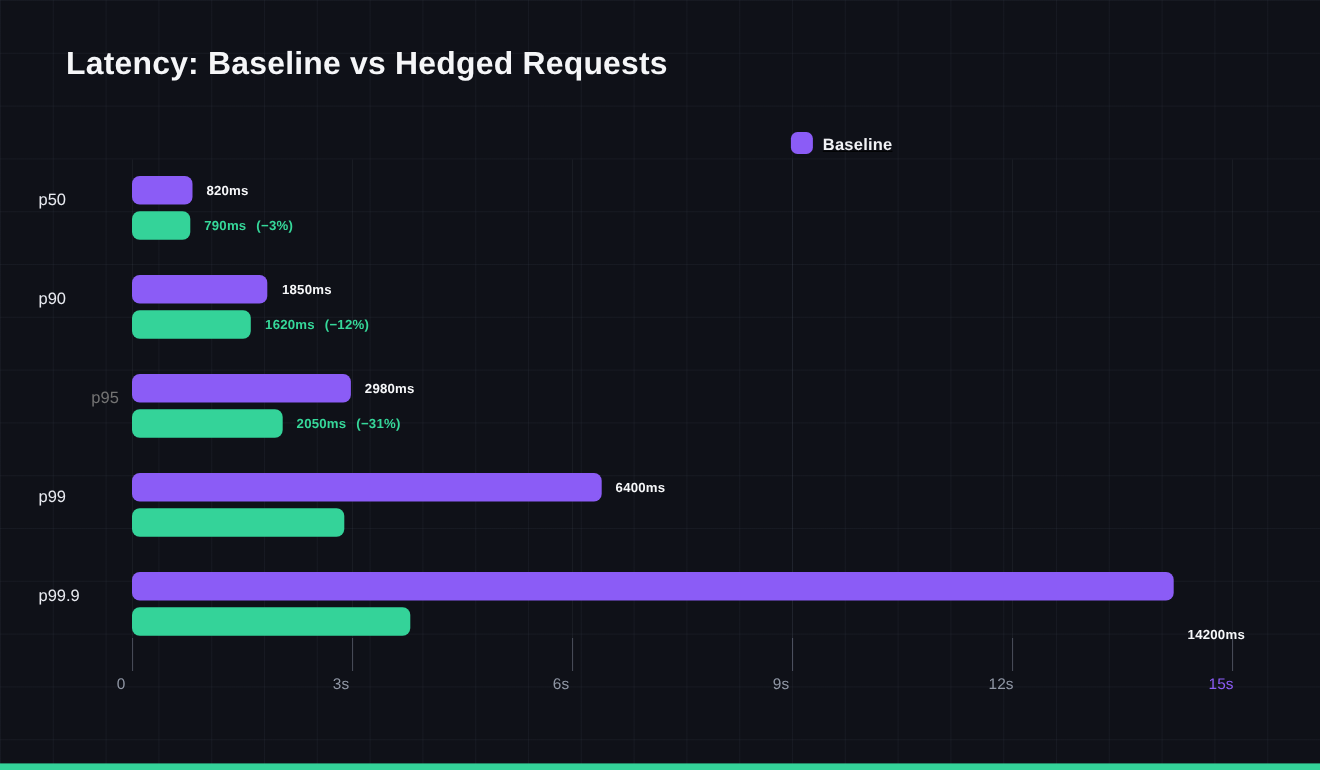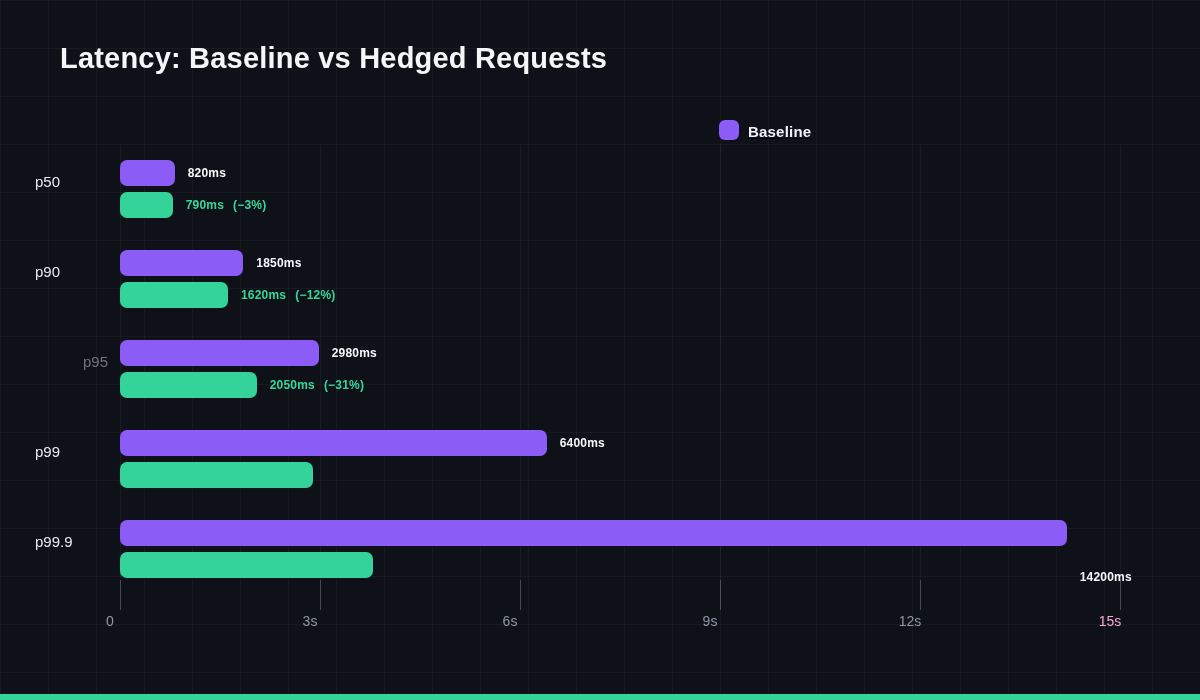--- a/index.html
+++ b/index.html
@@ -78,21 +78,21 @@
       <div class="tick-mark" style="left: 519.5px;"></div>
       <div class="tick-label" style="left: 474px; color: rgb(144, 151, 165);">6s</div>
       <div class="tick-gridline" style="left: 719.5px;"></div>
       <div class="tick-mark" style="left: 719.5px;"></div>
       <div class="tick-label" style="left: 674px; color: rgb(144, 151, 165);">9s</div>
       <div class="tick-gridline" style="left: 919.5px;"></div>
       <div class="tick-mark" style="left: 919.5px;"></div>
       <div class="tick-label" style="left: 874px; color: rgb(144, 151, 165);">12s</div>
       <div class="tick-gridline" style="left: 1119.5px;"></div>
       <div class="tick-mark" style="left: 1119.5px;"></div>
-      <div class="tick-label" style="left: 1074px; color: #f9a8d4; text-align: center;">15s</div>
+      <div class="tick-label" style="left: 1074px; color: #8b5cf6; text-align: center;">15s</div>
       <div class="category-label" style="top: 172px; color: rgb(232, 234, 240);">p50</div>
       <div class="bar" style="top: 160px; width: 54.6667px; background: rgb(139, 92, 246);"></div>
       <div class="value-label" style="top: 160px; left: 187.667px; color: rgb(247, 248, 250);">820ms</div>
       <div class="bar" style="top: 192px; width: 52.6667px; background: rgb(52, 211, 153);"></div>
       <div class="value-label" style="top: 192px; left: 185.667px; color: rgb(54, 216, 154);"><span>790ms</span><span class="delta">(−3%)</span></div>
       <div class="category-label" style="top: 262px; color: rgb(232, 234, 240);">p90</div>
       <div class="bar" style="top: 250px; width: 123.333px; background: rgb(139, 92, 246);"></div>
       <div class="value-label" style="top: 250px; left: 256.333px; color: rgb(247, 248, 250);">1850ms</div>
       <div class="bar" style="top: 282px; width: 108px; background: rgb(52, 211, 153);"></div>
       <div class="value-label" style="top: 282px; left: 241px; color: rgb(54, 216, 154);"><span>1620ms</span><span class="delta">(−12%)</span></div>

